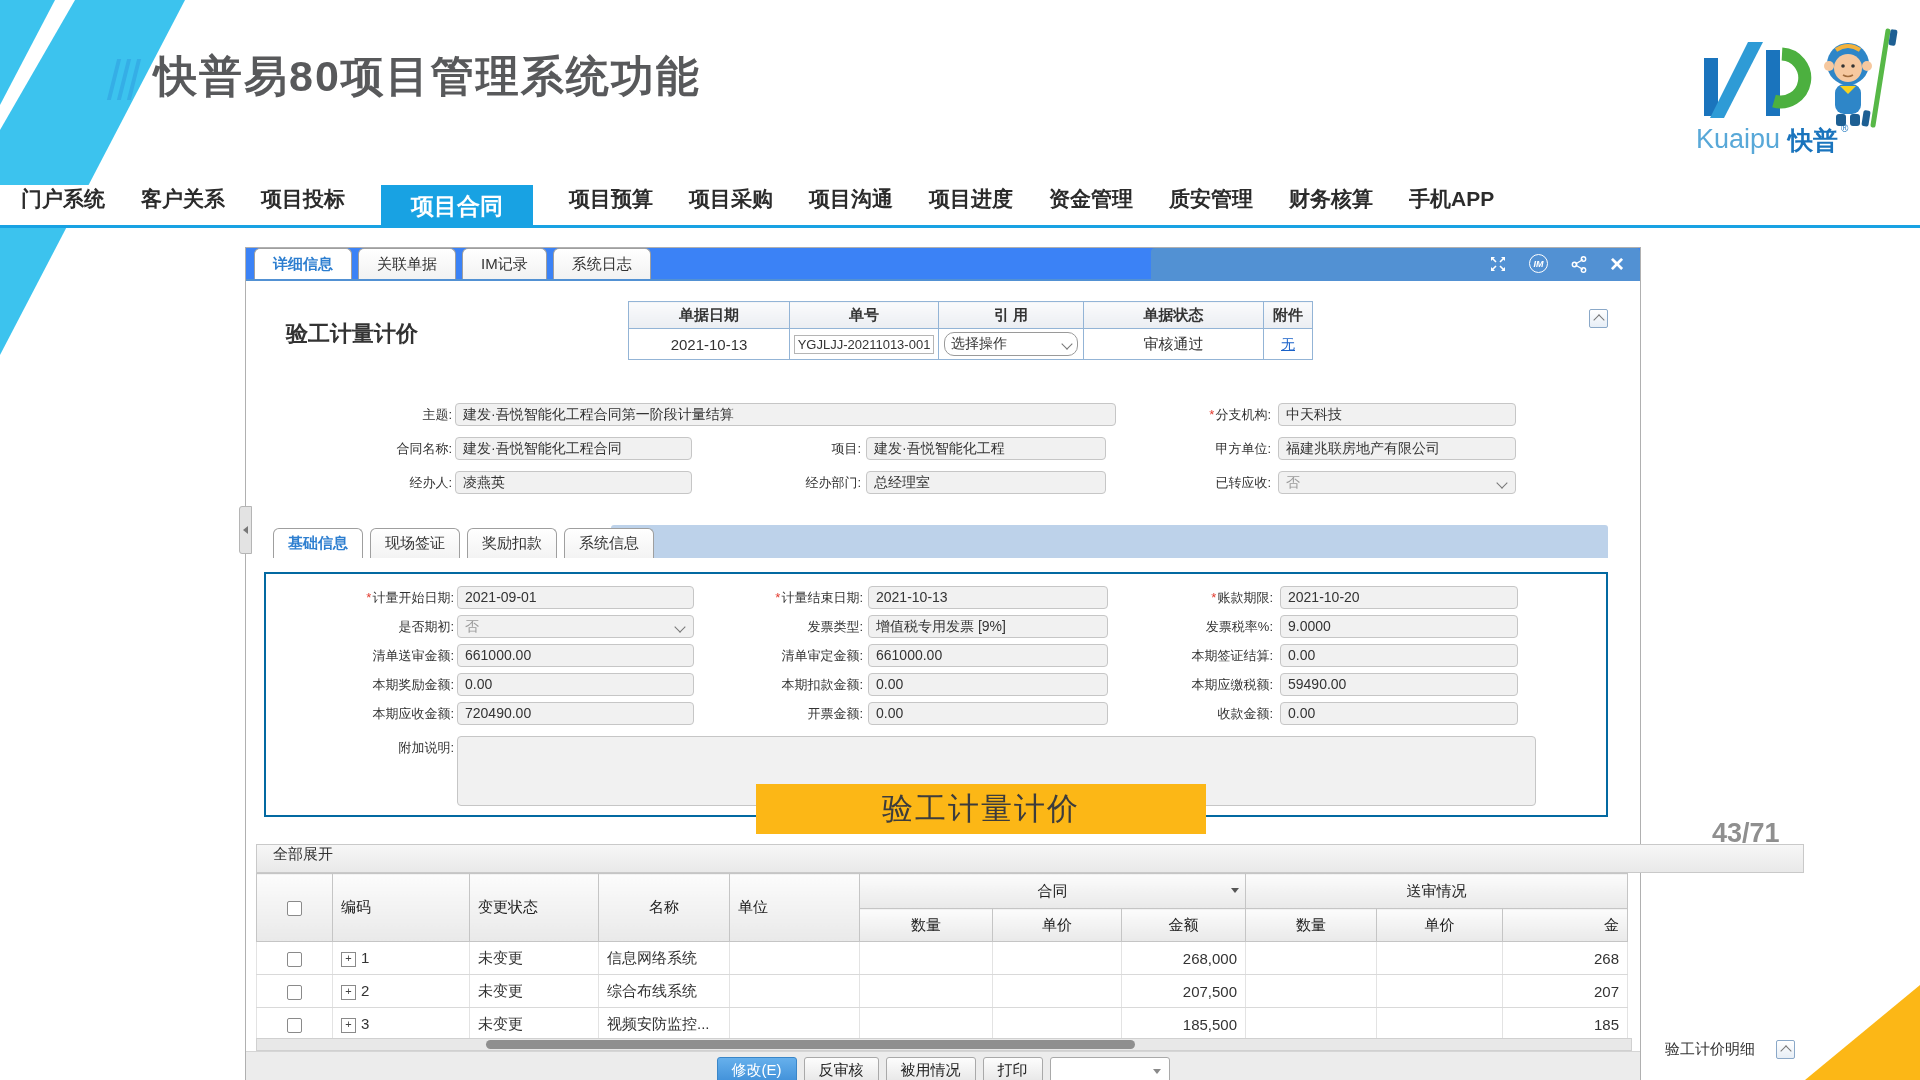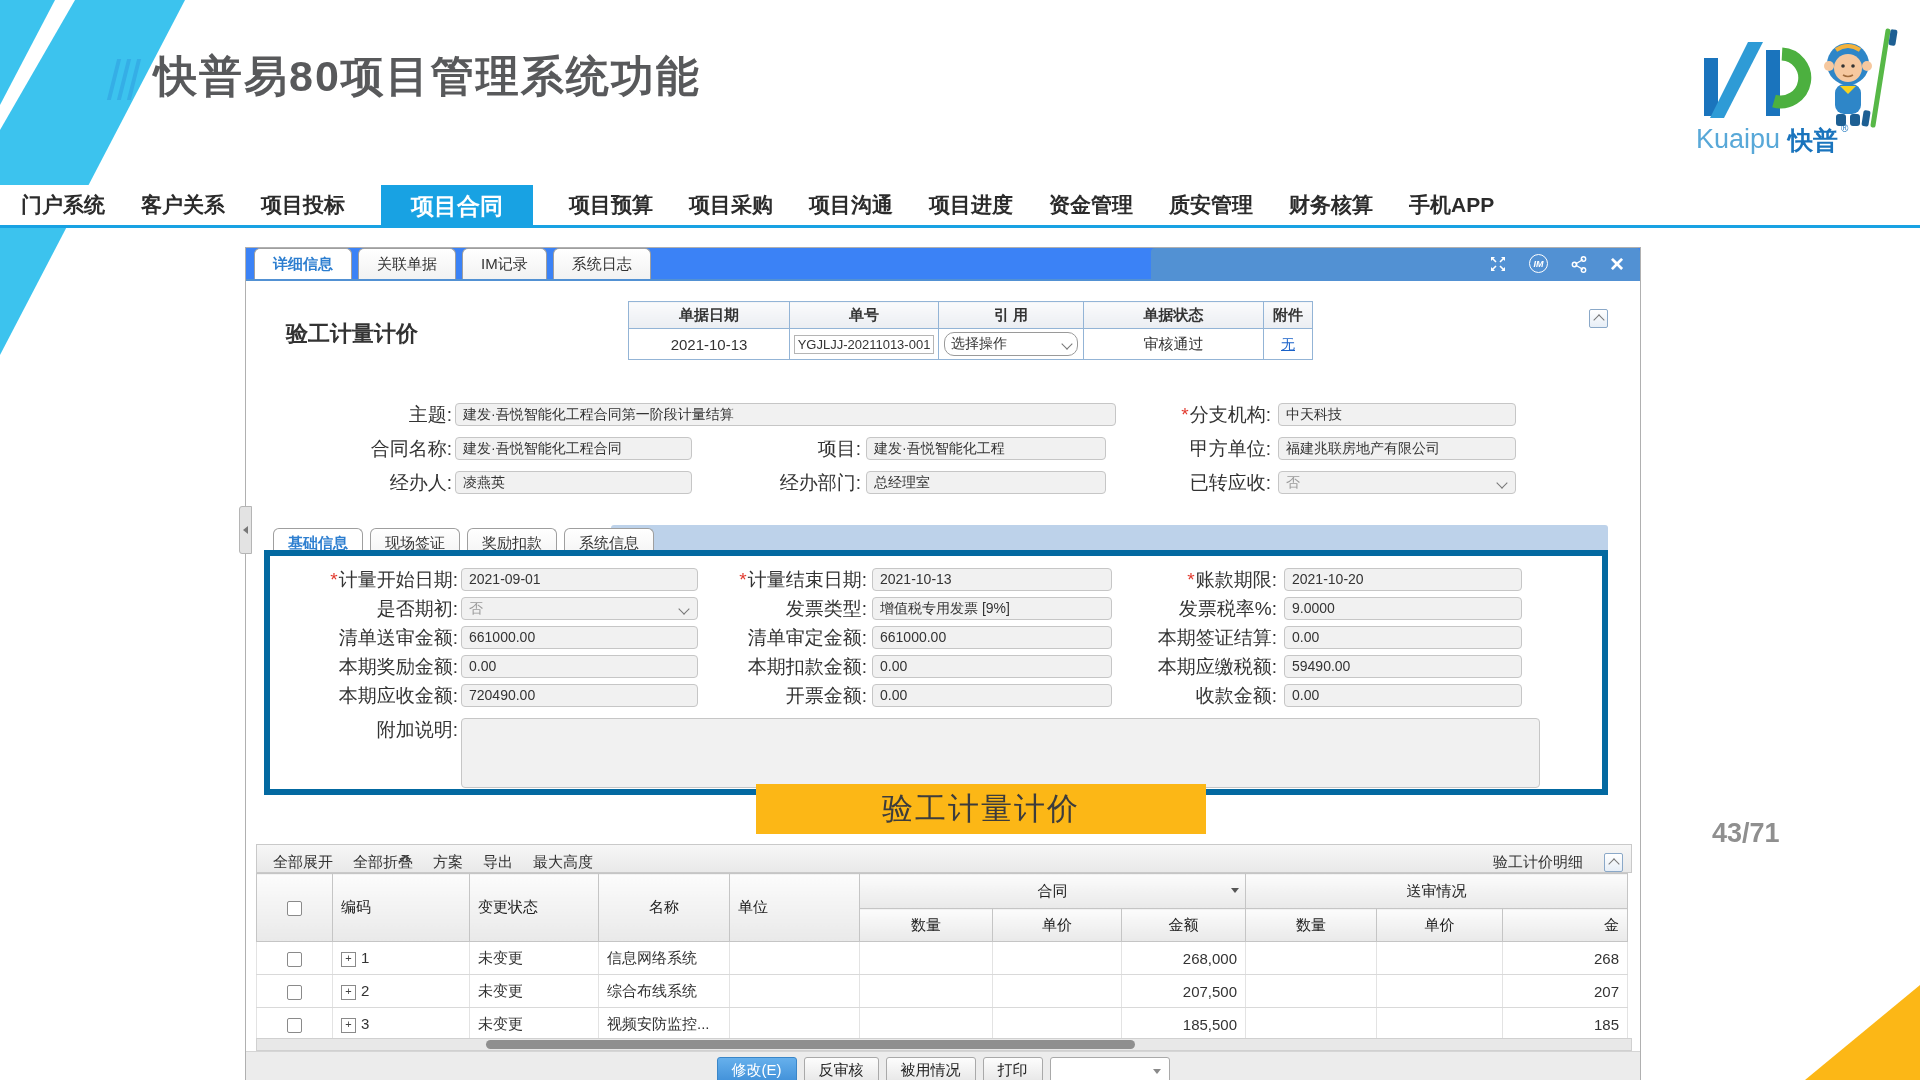--- a/index.html
+++ b/index.html
@@ -17,21 +17,21 @@
   .title-bars{display:flex;gap:6px;margin-right:18px;margin-top:4px;}
   .title-bars i{display:block;width:4px;height:41px;background:#35aee6;transform:skewX(-14deg);}
   h1.slide-title{margin:0;font-size:43px;font-weight:bold;color:#58595b;letter-spacing:2px;}
 
   .pagenum{position:absolute;left:1712px;top:818px;font-size:27px;font-weight:bold;color:#8f8f8f;}
 
   .logo{position:absolute;left:1690px;top:26px;}
 
   
   .nav{position:absolute;left:0;top:185px;right:0;height:40px;border-bottom:3px solid #18a2e3;
-    display:flex;align-items:center;gap:36px;padding-left:21px;background:#fff;}
+    display:flex;align-items:flex-start;gap:36px;padding-left:21px;background:#fff;}
   .nav-item{font-size:21px;font-weight:600;color:#2b2b2b;white-space:nowrap;cursor:pointer;}
   .nav-item.active{background:#18a2e3;color:#fff;font-size:23px;font-weight:bold;
     align-self:stretch;display:flex;align-items:center;padding:8px 30px;margin-bottom:-3px;}
 
   
   #win{position:absolute;left:245px;top:247px;width:1396px;height:860px;background:#fff;
     border:1px solid #b0b0b0;box-sizing:border-box;font-size:14px;color:#333;}
   .titlebar{position:relative;height:31px;border-bottom:2px solid #5291d3;background:#3b82f6;}
   .tabs{position:absolute;left:8px;top:0;display:flex;gap:6px;height:31px;}
   .wtab{display:flex;align-items:center;padding:0 18px;border:1px solid #9f9f9f;border-bottom:none;
@@ -61,21 +61,21 @@
   a.attach-link{color:#1a62c9;text-decoration:underline;font-size:14px;cursor:pointer;}
 
   .chevbtn{position:absolute;width:17px;height:17px;border:1px solid #8aa8c8;border-radius:2px;
     background:linear-gradient(#fff,#e7eef6);display:flex;align-items:center;justify-content:center;cursor:pointer;}
   .chev{display:inline-block;width:7px;height:7px;border-right:1.6px solid #777;border-bottom:1.6px solid #777;
     transform:rotate(45deg);}
   .chev.up{transform:rotate(-135deg);margin-top:3px;}
 
   
   .f{position:absolute;height:23px;box-sizing:border-box;}
-  .lblf{text-align:right;line-height:23px;font-size:19px;color:#333;white-space:nowrap;}
+  .lblf{text-align:right;line-height:23px;font-size:13px;color:#333;white-space:nowrap;}
   .req{color:#e23a2e;font-style:normal;margin-right:1px;}
   .inp{background:#f1f1f1;border:1px solid #c6c6c6;border-radius:4px;line-height:21px;padding:0 7px;
     font-size:14px;color:#333;white-space:nowrap;overflow:hidden;}
   .inp.sel{color:#999;cursor:pointer;}
   .inp .chev{position:absolute;right:9px;top:7px;}
   .c1l{left:2px;width:186px;}   .c1i{left:191px;width:237px;}
   .c2l{left:410px;width:187px;} .c2i{left:602px;width:240px;}
   .c3l{left:820px;width:187px;} .c3i{left:1014px;width:238px;}
   .u1{top:0;} .u2{top:34px;} .u3{top:68px;}
   .r1{top:12px;} .r2{top:41px;} .r3{top:70px;} .r4{top:99px;} .r5{top:128px;} .r6{top:162px;}
@@ -83,31 +83,31 @@
   .uform{position:absolute;left:18px;top:155px;width:1344px;height:95px;}
 
   
   .subband{position:absolute;left:18px;top:277px;width:1344px;height:33px;background:#fff;}
   .subband .tint{position:absolute;left:347px;right:0;top:0;bottom:0;background:#bdd2ea;border-radius:3px 3px 0 0;}
   .subtabs{position:absolute;left:9px;top:3px;display:flex;gap:7px;height:30px;}
   .stab{display:flex;align-items:center;padding:0 14px;border:1px solid #9f9f9f;border-bottom:none;
     border-radius:6px 6px 0 0;background:linear-gradient(#fff,#f3f3f3);font-size:15px;cursor:pointer;}
   .stab.active{background:#fff;color:#2e7fd0;font-weight:bold;}
 
-  .fieldsbox{position:absolute;left:18px;top:302px;width:1344px;height:245px;border:6px solid #0369a1;
+  .fieldsbox{position:absolute;left:18px;top:324px;width:1344px;height:245px;border:2px solid #0369a1;
     background:#fff;box-sizing:border-box;}
   .note-area{position:absolute;left:191px;top:162px;width:1079px;height:70px;background:#f1f1f1;
     border:1px solid #c6c6c6;border-radius:4px;resize:none;box-sizing:border-box;}
 
   .badge{position:absolute;left:510px;top:536px;width:450px;height:50px;background:#fcb716;z-index:20;
     display:flex;align-items:center;justify-content:center;font-size:31px;color:#3c3c3c;letter-spacing:2px;}
 
   
-  .gtoolbar{position:absolute;left:10px;top:596px;width:1376px;height:29px;background:linear-gradient(#f6f6f6,#e9e9e9);
-    border:1px solid #c9c9c9;box-sizing:border-box;display:flex;align-items:flex-end;gap:20px;padding:0 8px 0 16px;font-size:15px;}
+  .gtoolbar{position:absolute;left:10px;top:596px;width:1548px;height:29px;background:linear-gradient(#f6f6f6,#e9e9e9);
+    border:1px solid #c9c9c9;box-sizing:border-box;display:flex;align-items:flex-start;gap:20px;padding:0 8px 0 16px;font-size:15px;flex-direction:column;}
   .tlink{cursor:pointer;color:#333;white-space:nowrap;}
   .gt-right{margin-left:auto;display:flex;align-items:center;gap:21px;}
   .gt-right .chevbtn{position:static;}
 
   .gridwrap{position:absolute;left:10px;top:625px;width:1380px;overflow:hidden;}
   .grid{border-collapse:collapse;table-layout:fixed;width:1371px;}
   .grid th{border:1px solid #c5c5c5;background:linear-gradient(#fcfcfc,#e9e9e9);font-size:15px;font-weight:normal;
     color:#222;height:32px;padding:0 8px;position:relative;}
   .grid thead tr:first-child th{height:34px;}
   .grid td{border-right:1px solid #e3e3e3;border-bottom:1px solid #d9d9d9;border-left:1px solid #e3e3e3;

